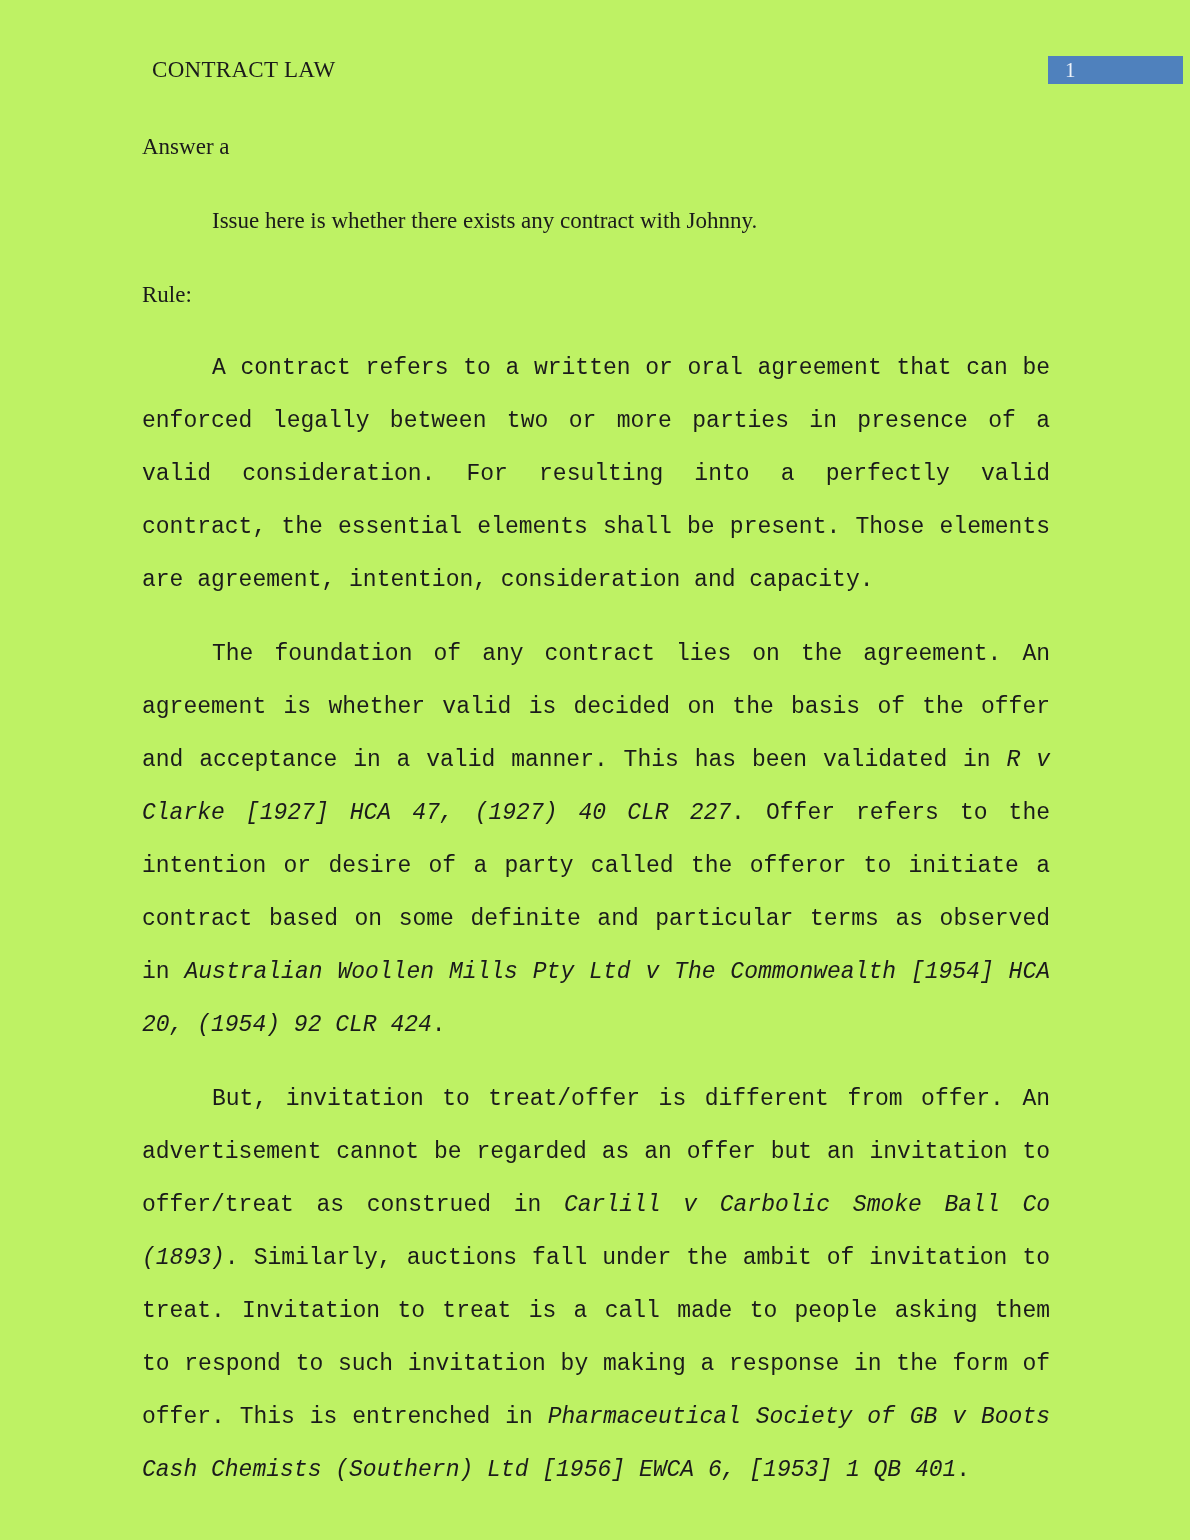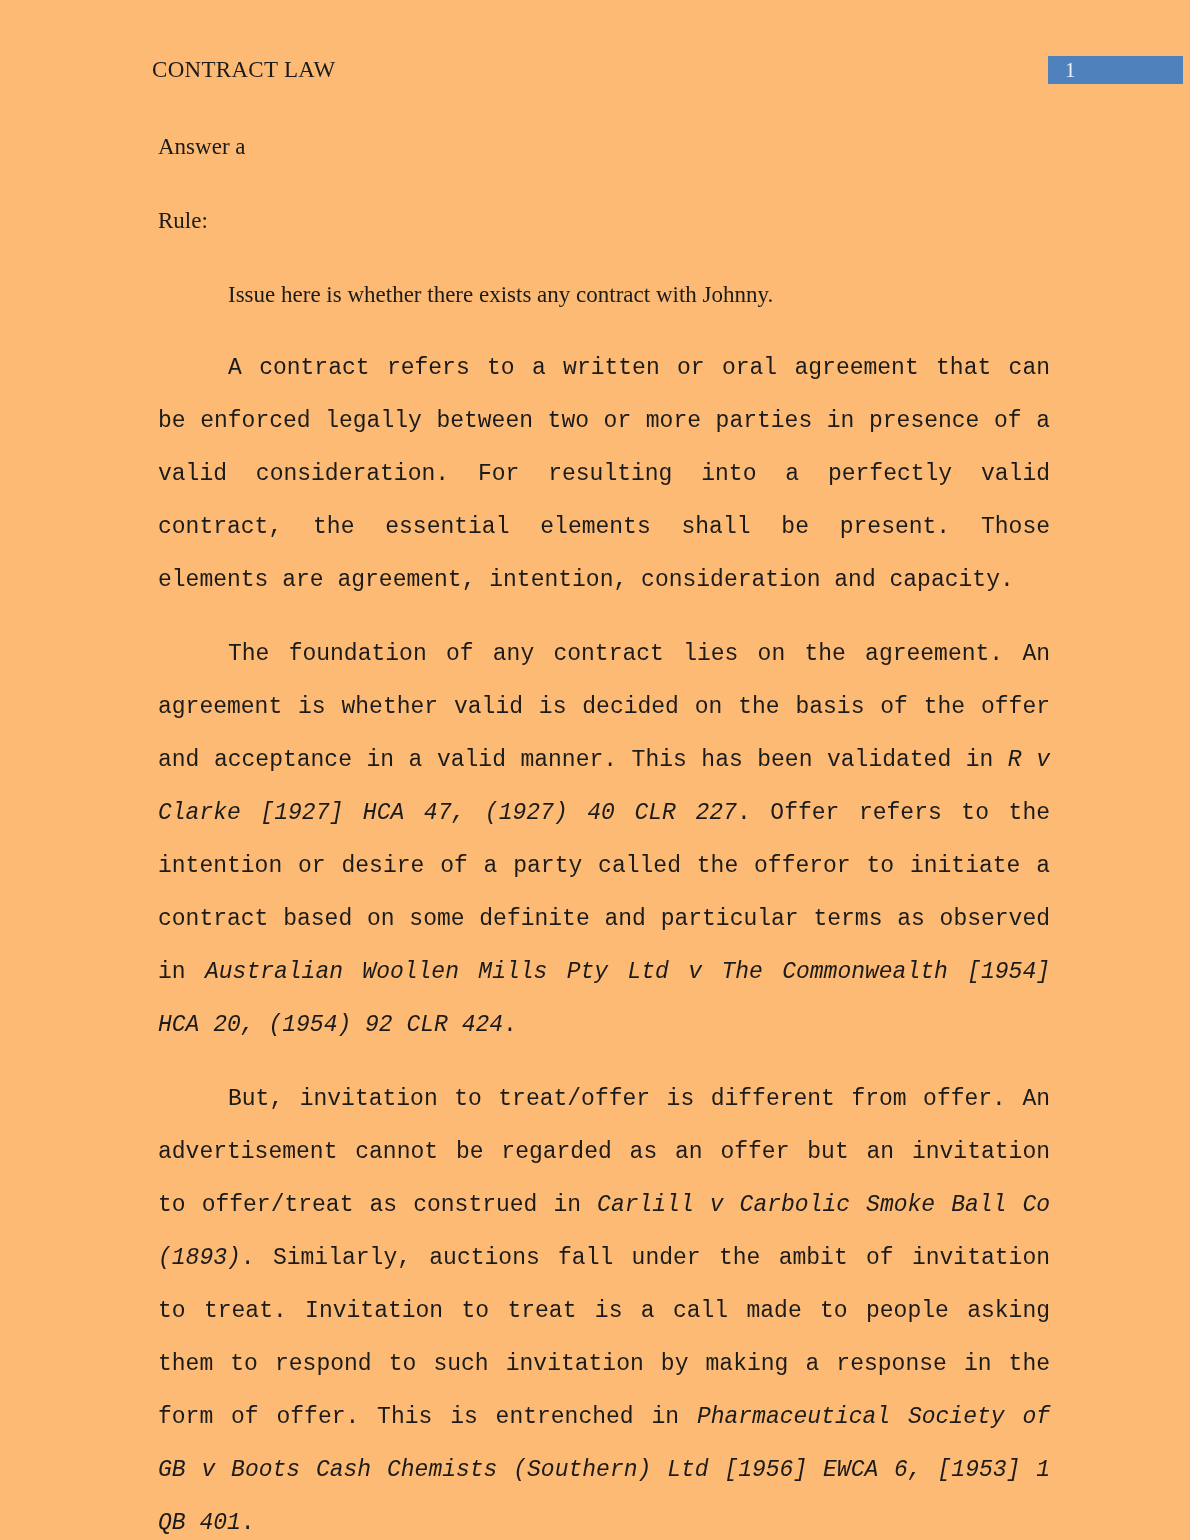--- a/index.html
+++ b/index.html
@@ -6,21 +6,21 @@
   html, body {
     margin: 0;
     padding: 0;
     background: #fdfdfc;
   }
   .page {
     position: relative;
     width: 1190px;
     height: 1540px;
     margin: 0 auto;
-    background: #fdba74;
+    background: #bef264;
     font-family: "Liberation Serif", "DejaVu Serif", serif;
     color: #1b1b1b;
     padding: 55px 140px 0 141px;
     overflow: hidden;
   }
   .page-header {
     display: flex;
     align-items: flex-start;
   }
   .running-head {
@@ -40,21 +40,21 @@
     font-size: 21px;
     line-height: 28px;
     padding-left: 17px;
   }
   .page-body {
     margin-top: 35px;
     font-size: 23px;
     line-height: 53px;
   }
   .para {
-    margin: 0 0 21px 17px;
+    margin: 0 0 21px 1px;
   }
   .indent { text-indent: 70px; }
   .justify { text-align: justify; font-family: Liberation Mono, monospace; }
   .italic { font-style: italic; }
   .seg { }
 </style>
 </head>
 <body>
 
 <div class="page">
@@ -62,23 +62,23 @@
   <header class="page-header">
     <span class="running-head">CONTRACT LAW</span>
     <span class="page-number-box"><span>1</span></span>
   </header>
 
   <main class="page-body">
 
     <p class="para">Answer a</p>
 
 
+    <p class="para indent">Issue here is whether there exists any contract with Johnny.</p>
+
     <p class="para">Rule:</p>
-
-    <p class="para indent">Issue here is whether there exists any contract with Johnny.</p>
 
     <p class="para indent justify">A contract refers to a written or oral agreement that can be enforced legally between two or more parties in presence of a valid consideration. For resulting into a perfectly valid contract, the essential elements shall be present. Those elements are agreement, intention, consideration and capacity.</p>
 
     <p class="para indent justify"><span class="seg">The foundation of any contract lies on the agreement. An agreement is whether valid is decided on the basis of the offer and acceptance in a valid manner. This has been validated in </span><span class="seg italic">R v Clarke [1927] HCA 47, (1927) 40 CLR 227</span><span class="seg">. Offer refers to the intention or desire of a party called the offeror to initiate a contract based on some definite and particular terms as observed in </span><span class="seg italic">Australian Woollen Mills Pty Ltd v The Commonwealth [1954] HCA 20, (1954) 92 CLR 424</span><span class="seg">.</span></p>
 
     <p class="para indent justify"><span class="seg">But, invitation to treat/offer is different from offer. An advertisement cannot be regarded as an offer but an invitation to offer/treat as construed in </span><span class="seg italic">Carlill v Carbolic Smoke Ball Co (1893)</span><span class="seg">. Similarly, auctions fall under the ambit of invitation to treat. Invitation to treat is a call made to people asking them to respond to such invitation by making a response in the form of offer. This is entrenched in </span><span class="seg italic">Pharmaceutical Society of GB v Boots Cash Chemists (Southern) Ltd [1956] EWCA 6, [1953] 1 QB 401</span><span class="seg">.</span></p>
 
 
   </main>
 

